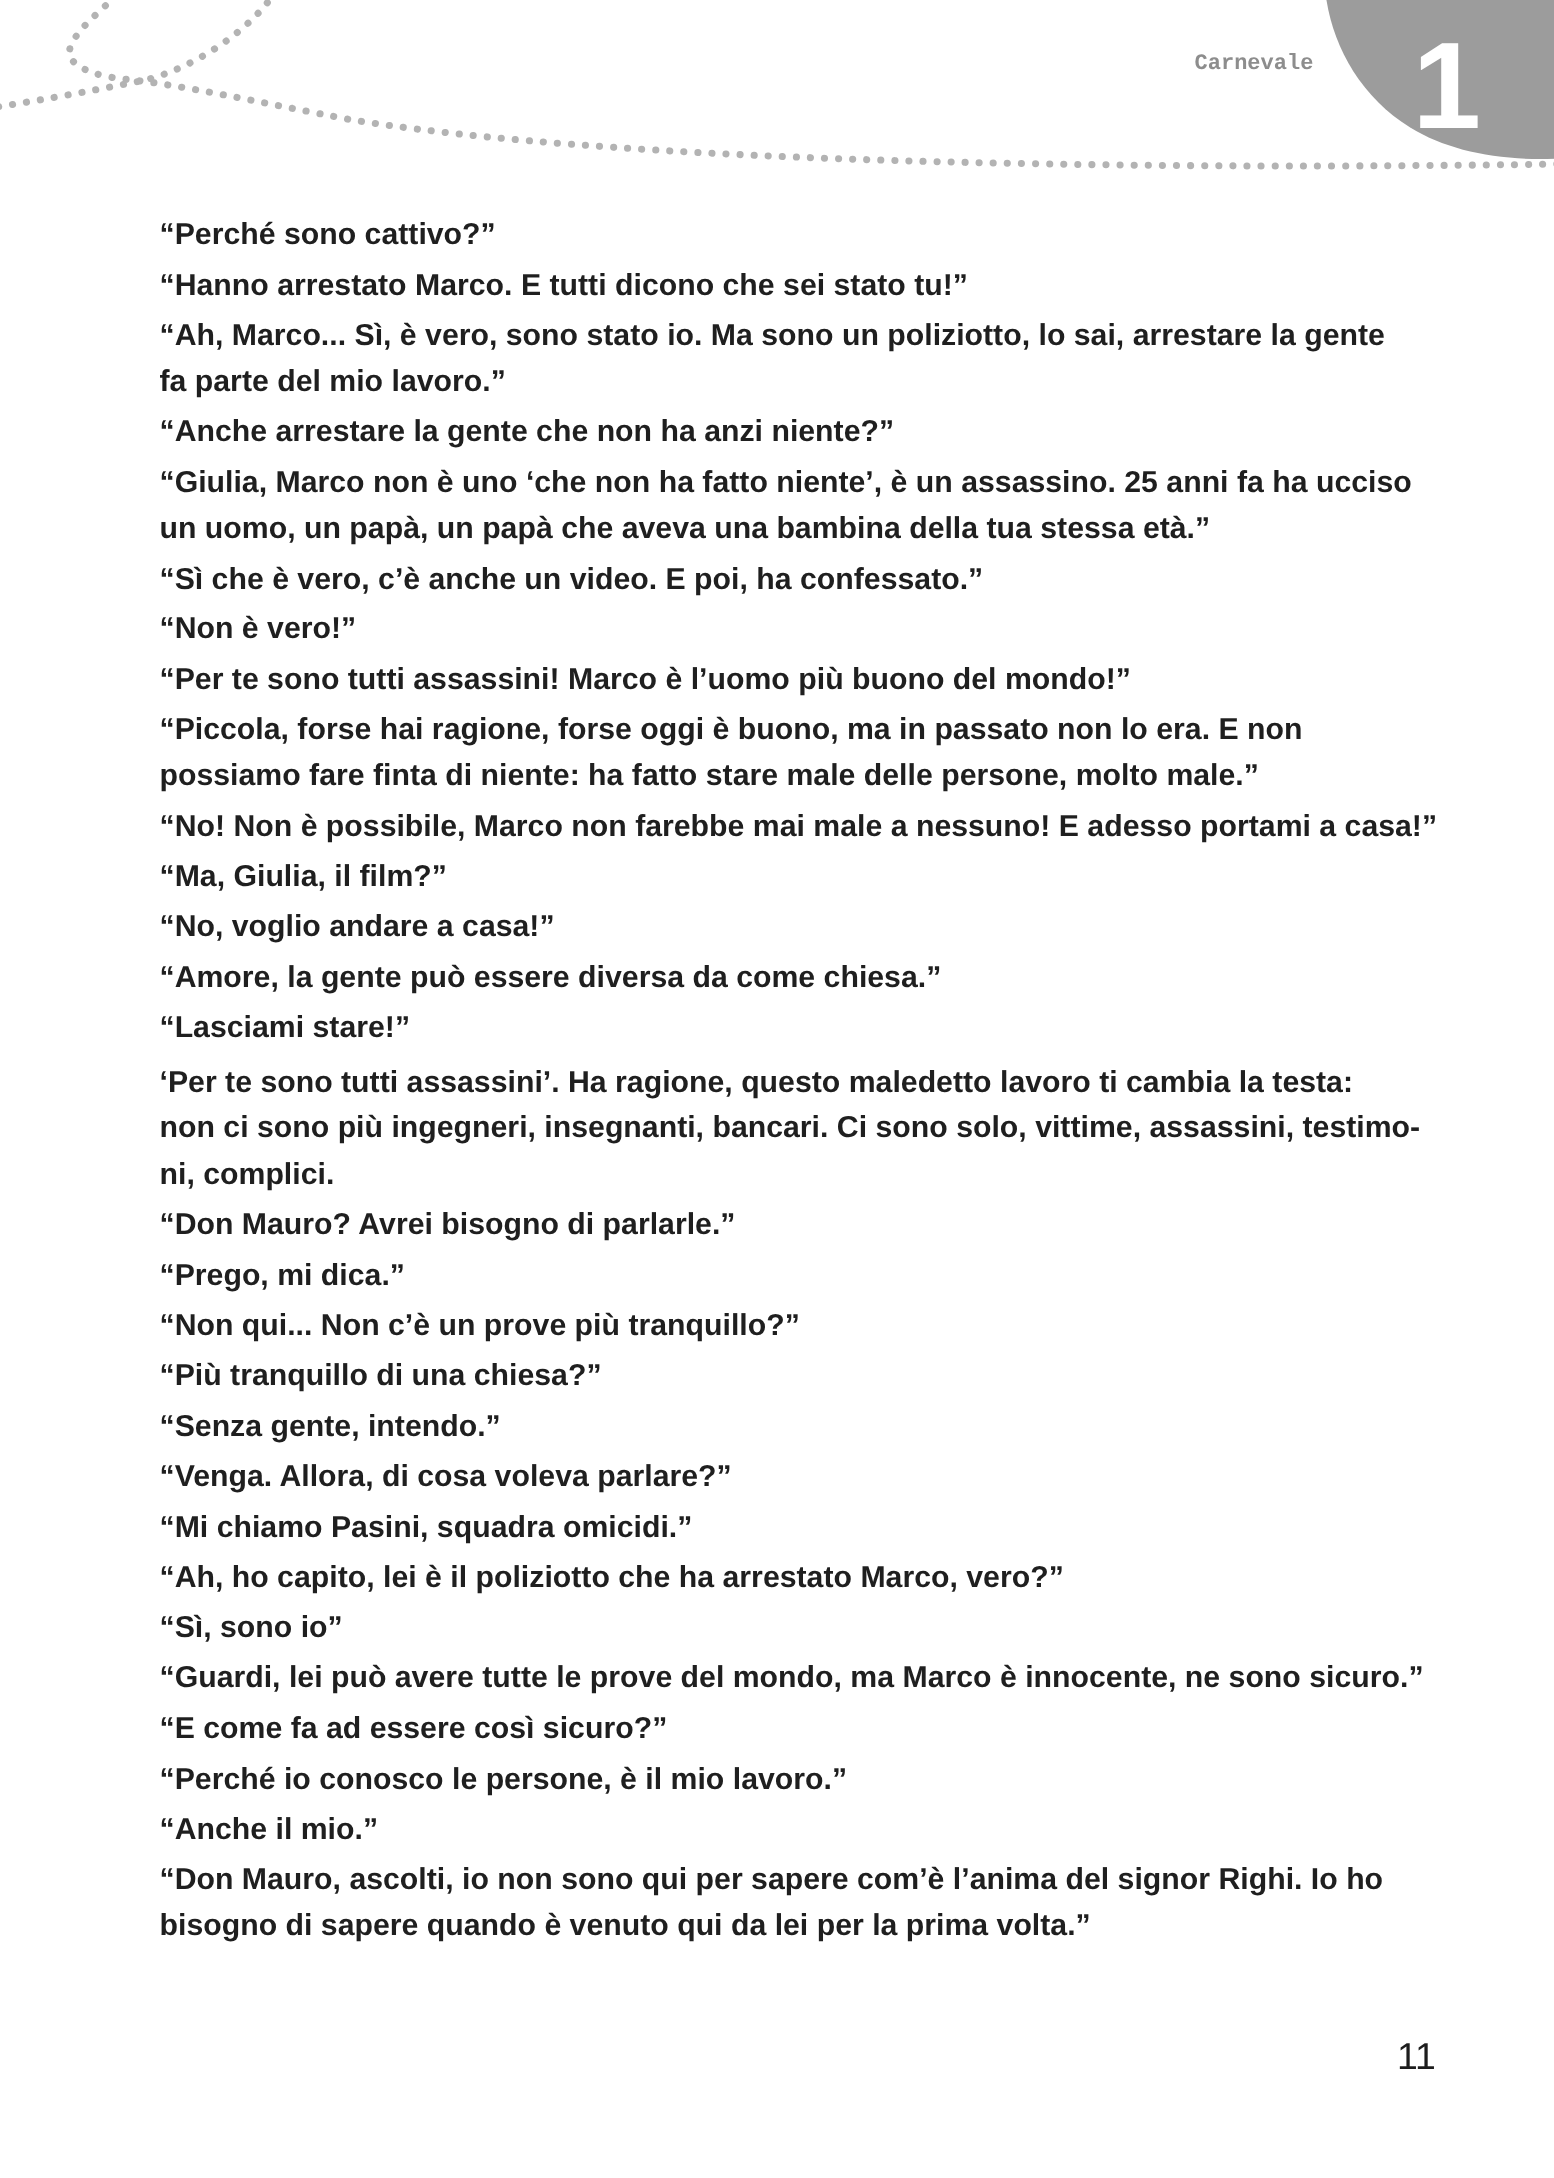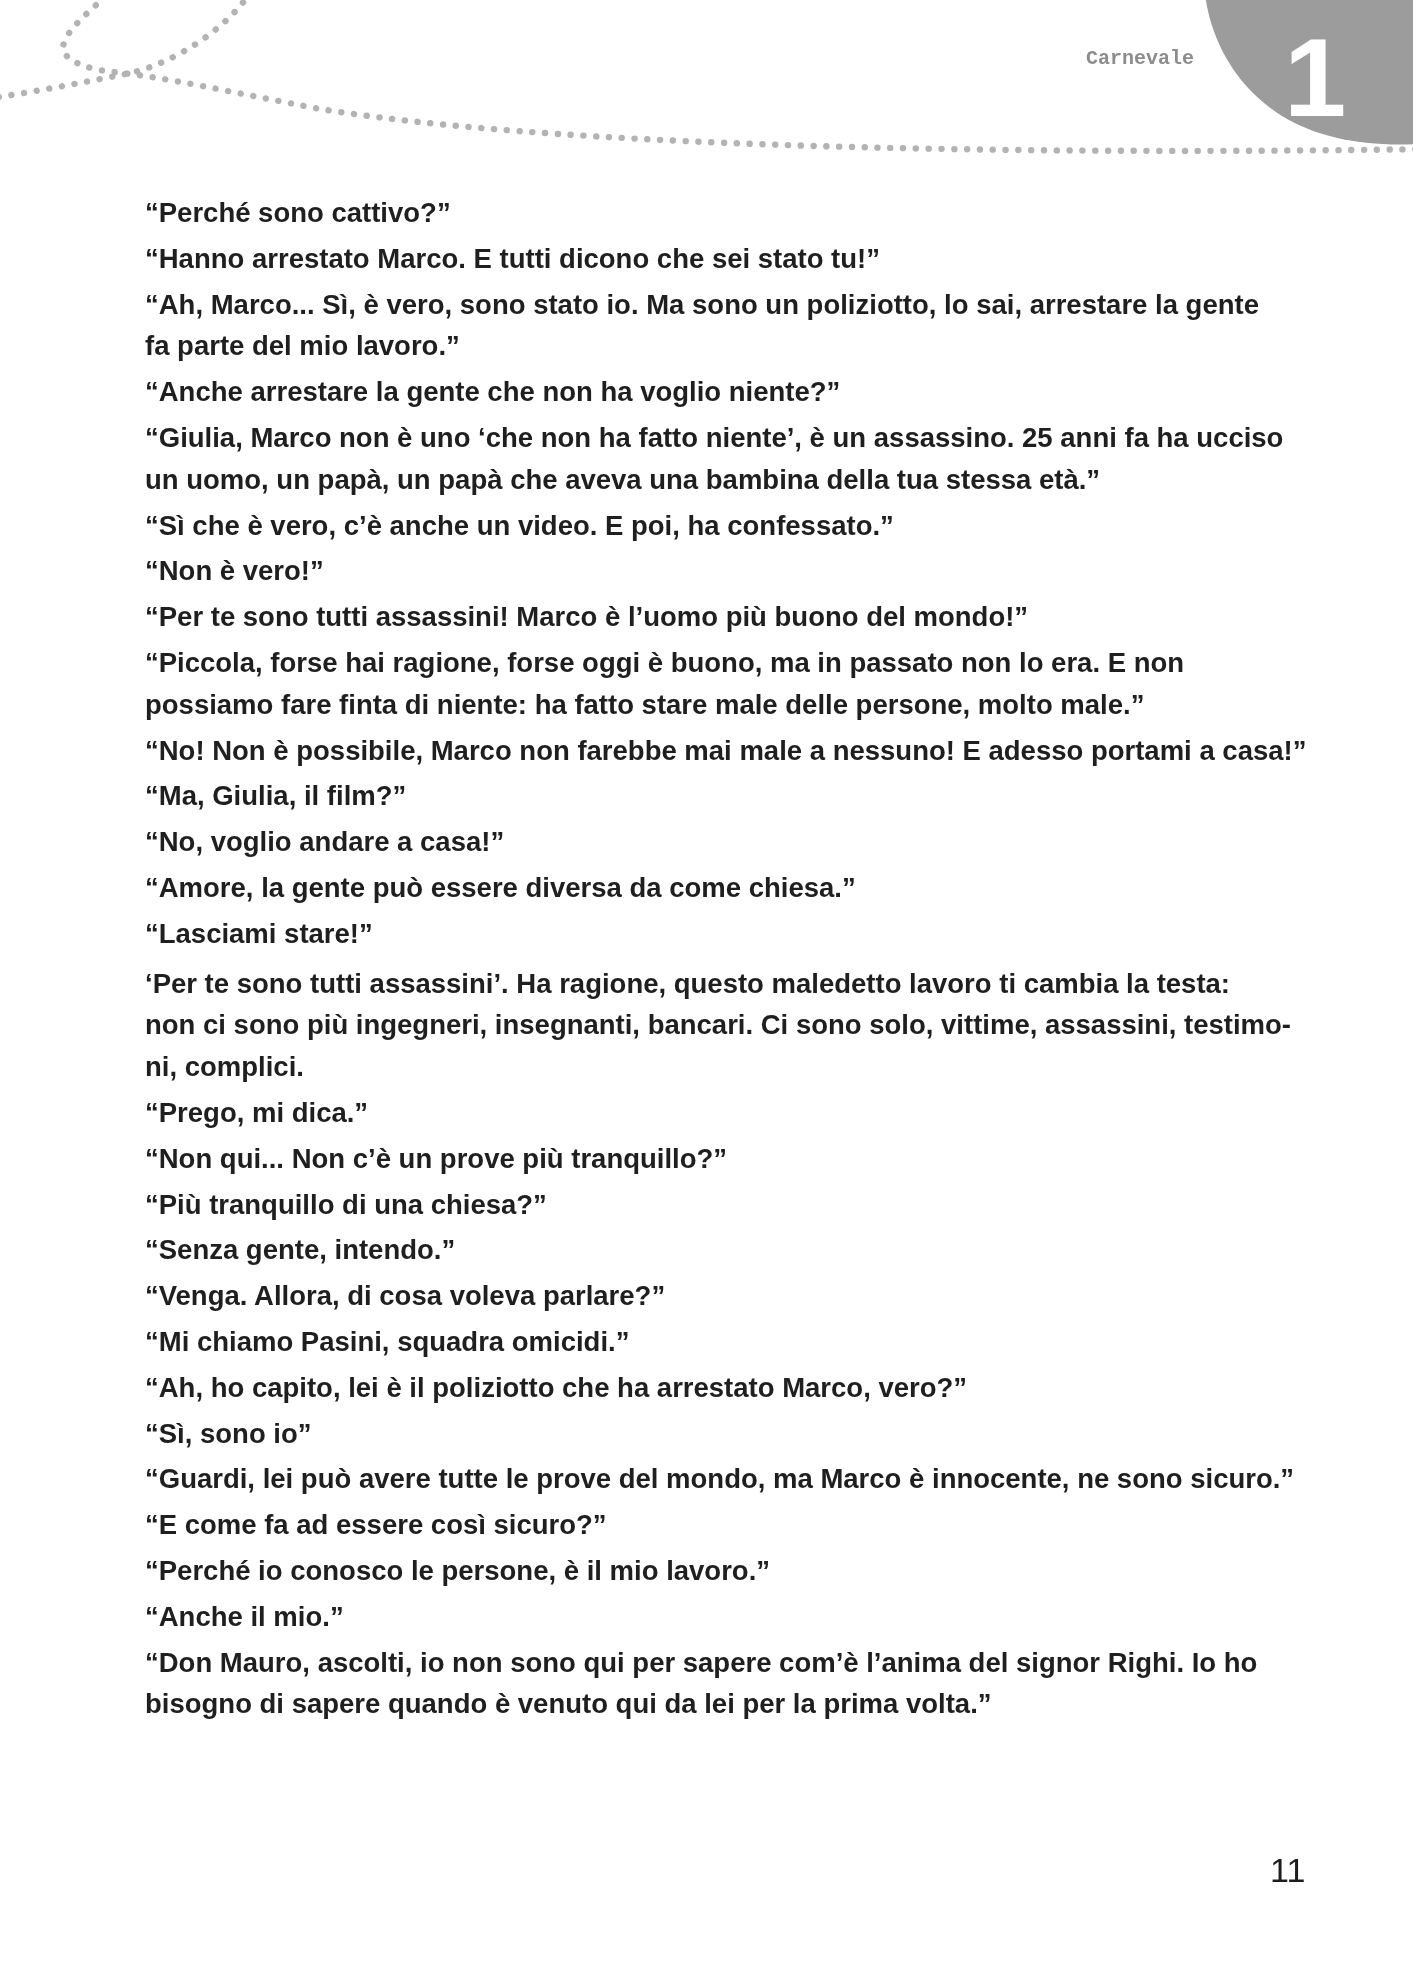--- a/index.html
+++ b/index.html
@@ -90,36 +90,37 @@
 
 <div class="chapter-title">Carnevale</div>
 
 <div class="chapter-number">1</div>
 
 <div class="story">
   <p>“Perché sono cattivo?”</p>
   <p>“Hanno arrestato Marco. E tutti dicono che sei stato tu!”</p>
   <p>“Ah, Marco... Sì, è vero, sono stato io. Ma sono un poliziotto, lo sai, arrestare la gente
 fa parte del mio lavoro.”</p>
-  <p>“Anche arrestare la gente che non ha voglio niente?”</p>
+  <p>“Anche arrestare la gente che non ha anzi niente?”</p>
   <p>“Giulia, Marco non è uno ‘che non ha fatto niente’, è un assassino. 25 anni fa ha ucciso
 un uomo, un papà, un papà che aveva una bambina della tua stessa età.”</p>
   <p>“Sì che è vero, c’è anche un video. E poi, ha confessato.”</p>
   <p>“Non è vero!”</p>
   <p>“Per te sono tutti assassini! Marco è l’uomo più buono del mondo!”</p>
   <p>“Piccola, forse hai ragione, forse oggi è buono, ma in passato non lo era. E non
 possiamo fare finta di niente: ha fatto stare male delle persone, molto male.”</p>
   <p>“No! Non è possibile, Marco non farebbe mai male a nessuno! E adesso portami a casa!”</p>
   <p>“Ma, Giulia, il film?”</p>
   <p>“No, voglio andare a casa!”</p>
   <p>“Amore, la gente può essere diversa da come chiesa.”</p>
   <p>“Lasciami stare!”</p>
   <p class="gap-before">‘Per te sono tutti assassini’. Ha ragione, questo maledetto lavoro ti cambia la testa:
 non ci sono più ingegneri, insegnanti, bancari. Ci sono solo, vittime, assassini, testimo-
 ni, complici.</p>
+  <p>“Don Mauro? Avrei bisogno di parlarle.”</p>
   <p>“Prego, mi dica.”</p>
   <p>“Non qui... Non c’è un prove più tranquillo?”</p>
   <p>“Più tranquillo di una chiesa?”</p>
   <p>“Senza gente, intendo.”</p>
   <p>“Venga. Allora, di cosa voleva parlare?”</p>
   <p>“Mi chiamo Pasini, squadra omicidi.”</p>
   <p>“Ah, ho capito, lei è il poliziotto che ha arrestato Marco, vero?”</p>
   <p>“Sì, sono io”</p>
   <p>“Guardi, lei può avere tutte le prove del mondo, ma Marco è innocente, ne sono sicuro.”</p>
   <p>“E come fa ad essere così sicuro?”</p>

